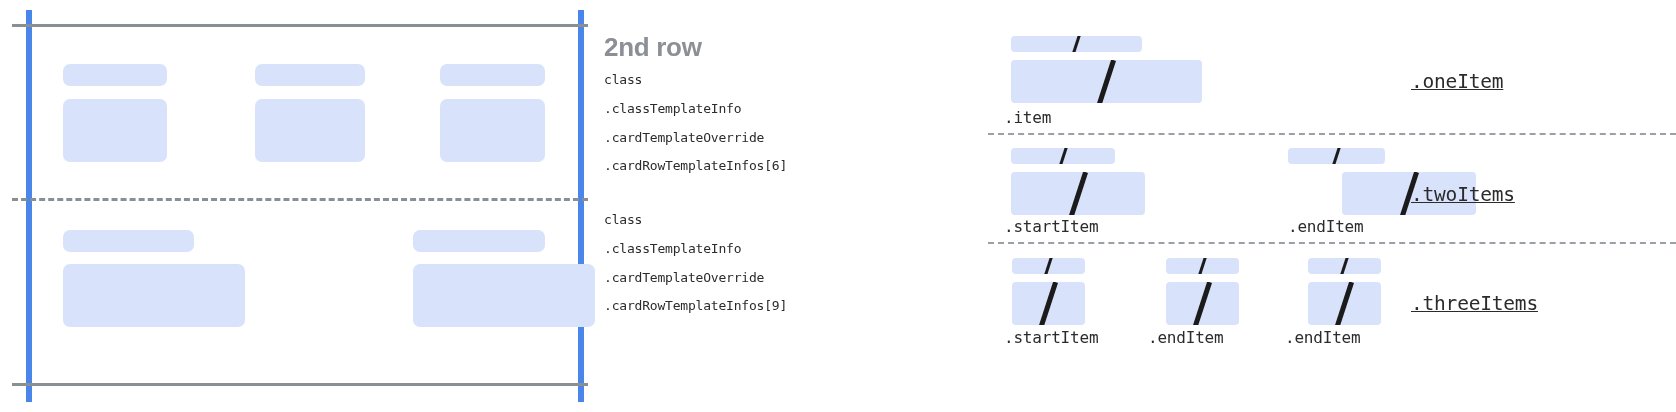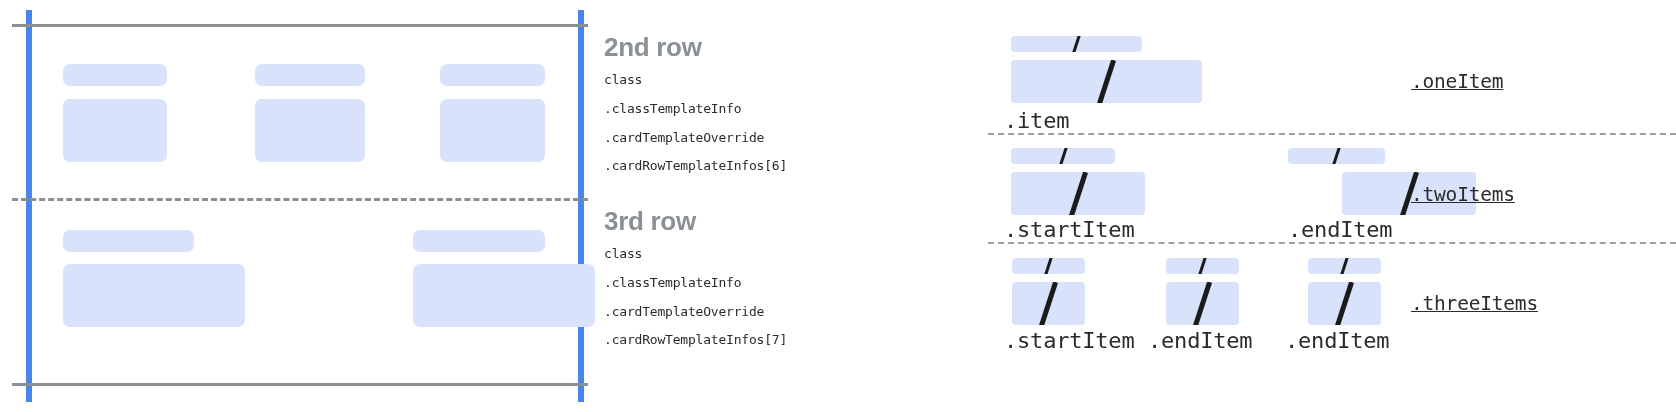--- a/index.html
+++ b/index.html
@@ -108,21 +108,21 @@
     width: 5px;
     height: 46px;
     margin-left: -2.5px;
     margin-top: -23px;
     transform: rotate(18deg);
   }
 
   .rlabel {
     position: absolute;
     font-family: "DejaVu Sans Mono", monospace;
-    font-size: 22px;
+    font-size: 16px;
     color: #2b2b2b;
     white-space: pre;
     letter-spacing: -0.2px;
   }
   .rlabel-side { font-size: 19.5px; text-decoration: underline; }
 </style>
 </head>
 <body>
 
 <div class="stage">
@@ -158,25 +158,24 @@
 
   <div class="textblock" style="top:32px;">
     <div class="tb-head">2nd row</div>
     <div class="tb-code">class</div>
     <div class="tb-code">.classTemplateInfo</div>
     <div class="tb-code">.cardTemplateOverride</div>
     <div class="tb-code">.cardRowTemplateInfos[6]</div>
   </div>
 
   <div class="textblock" style="top:206px;">
-    <div class="tb-head">3rd row</div>
     <div class="tb-code">class</div>
     <div class="tb-code">.classTemplateInfo</div>
     <div class="tb-code">.cardTemplateOverride</div>
-    <div class="tb-code">.cardRowTemplateInfos[7]</div>
+    <div class="tb-code">.cardRowTemplateInfos[9]</div>
   </div>
 
   <div>
 
     <div>
       <div class="chip chip-sm" style="left:1011px; top:36px; width:131px;">
         <span class="slash"></span>
       </div>
       <div class="chip chip-lg" style="left:1011px; top:60px; width:191px;">
         <span class="slash"></span>

